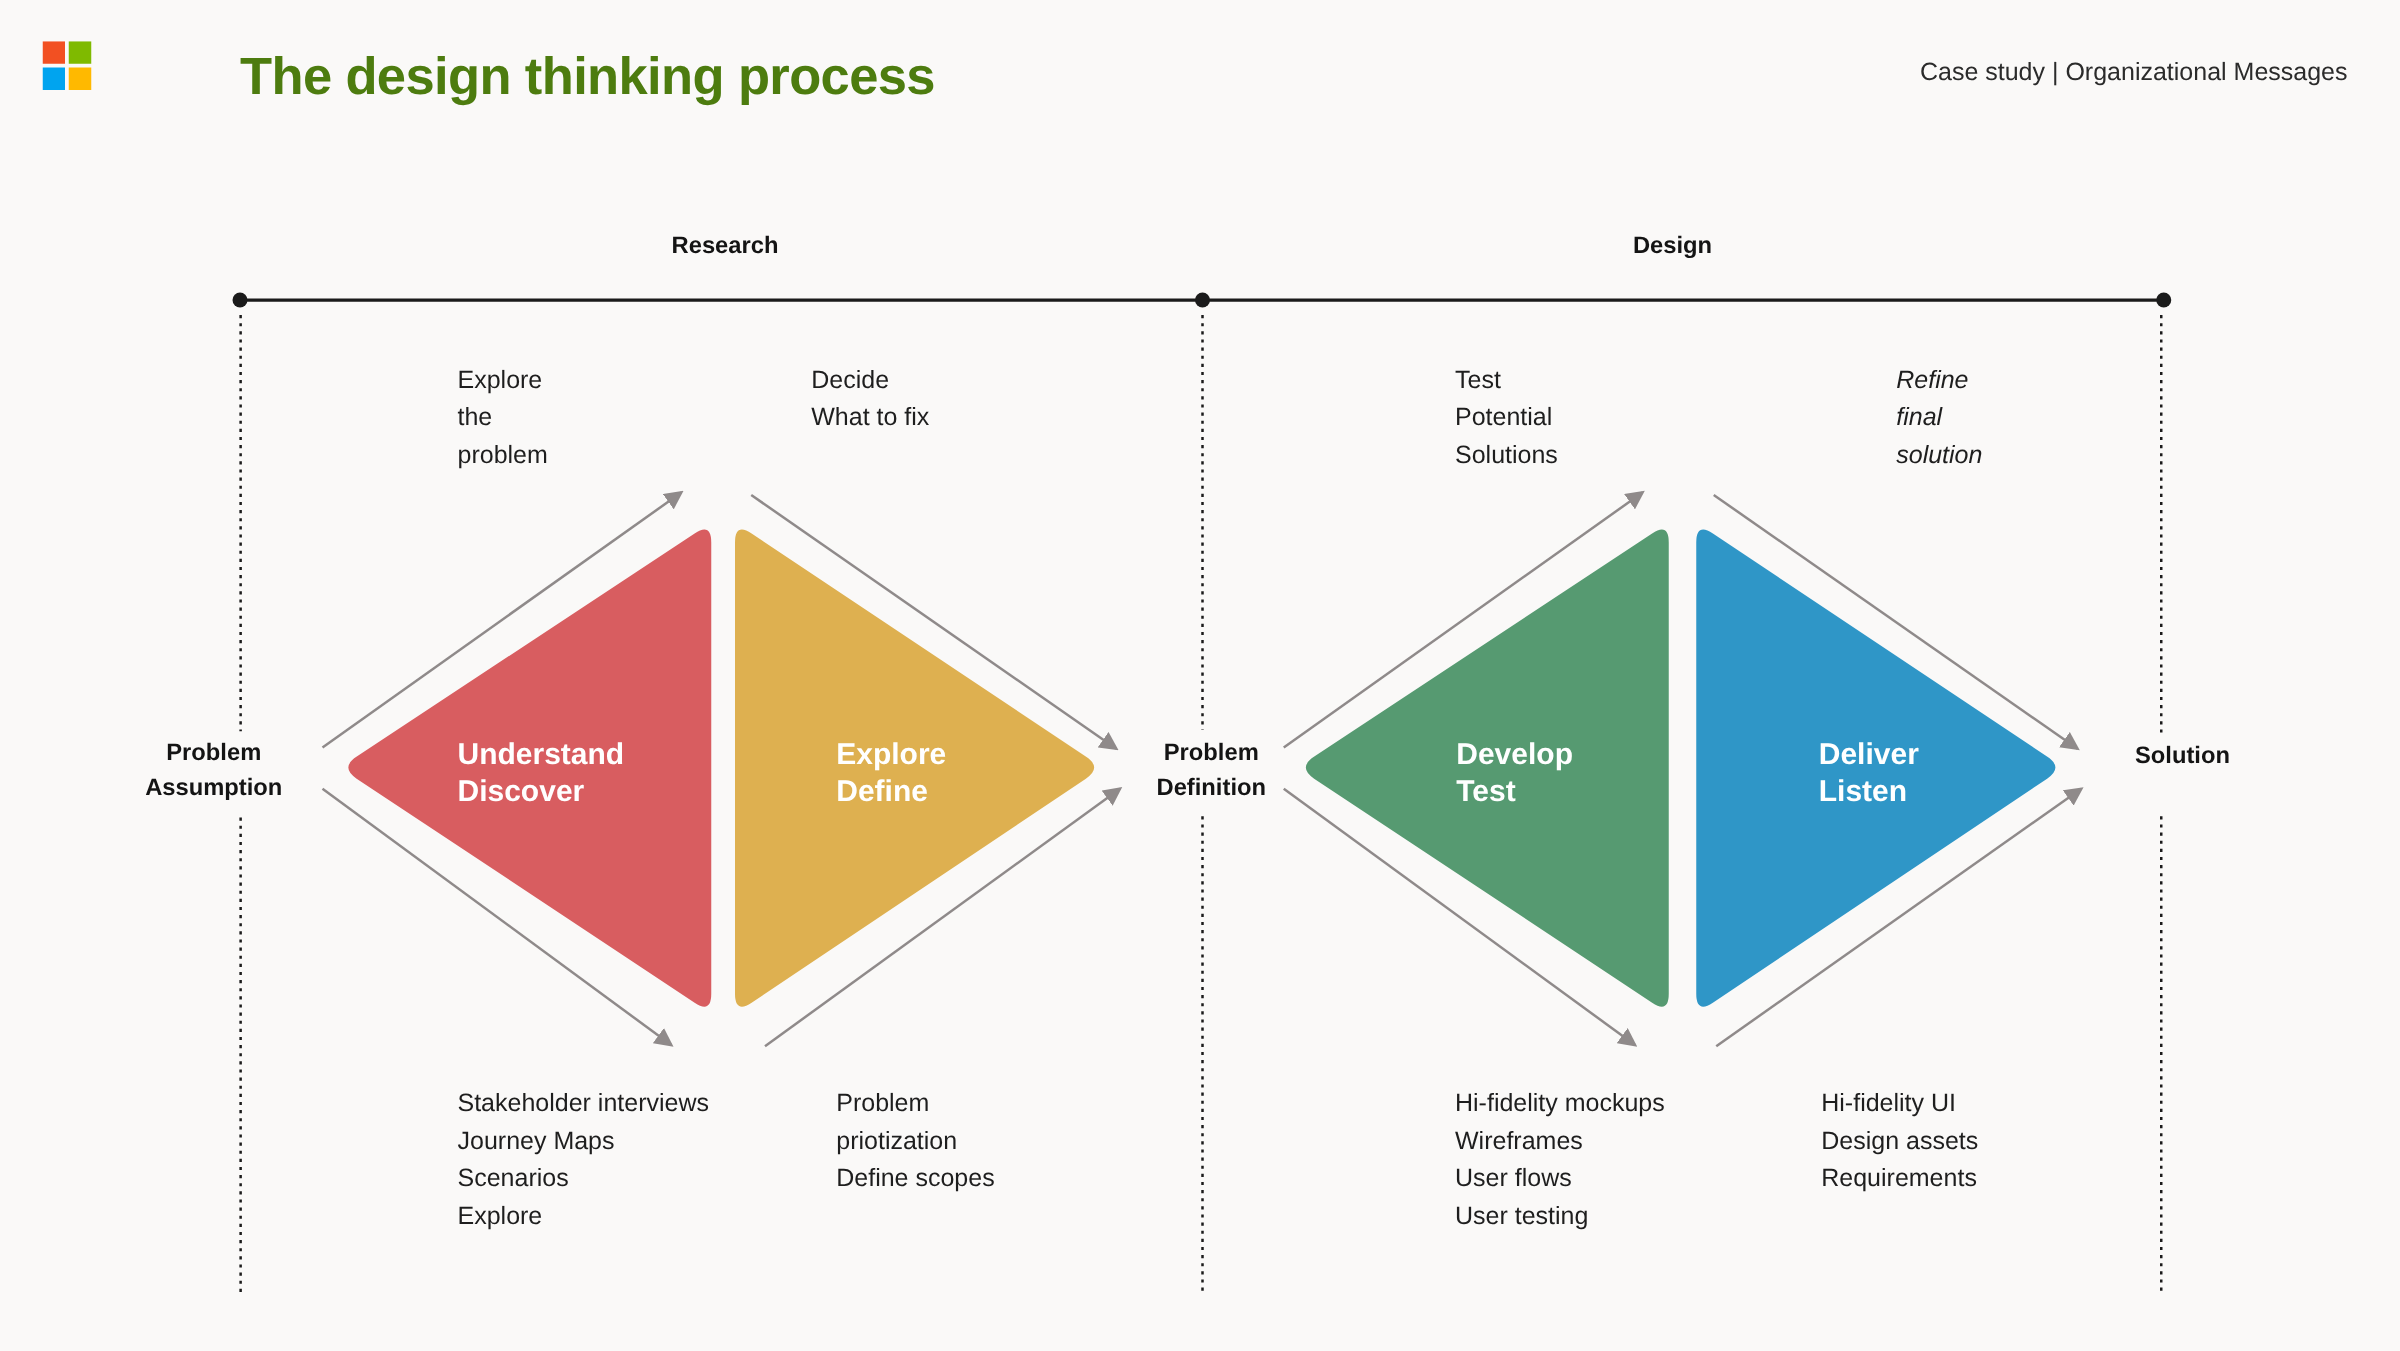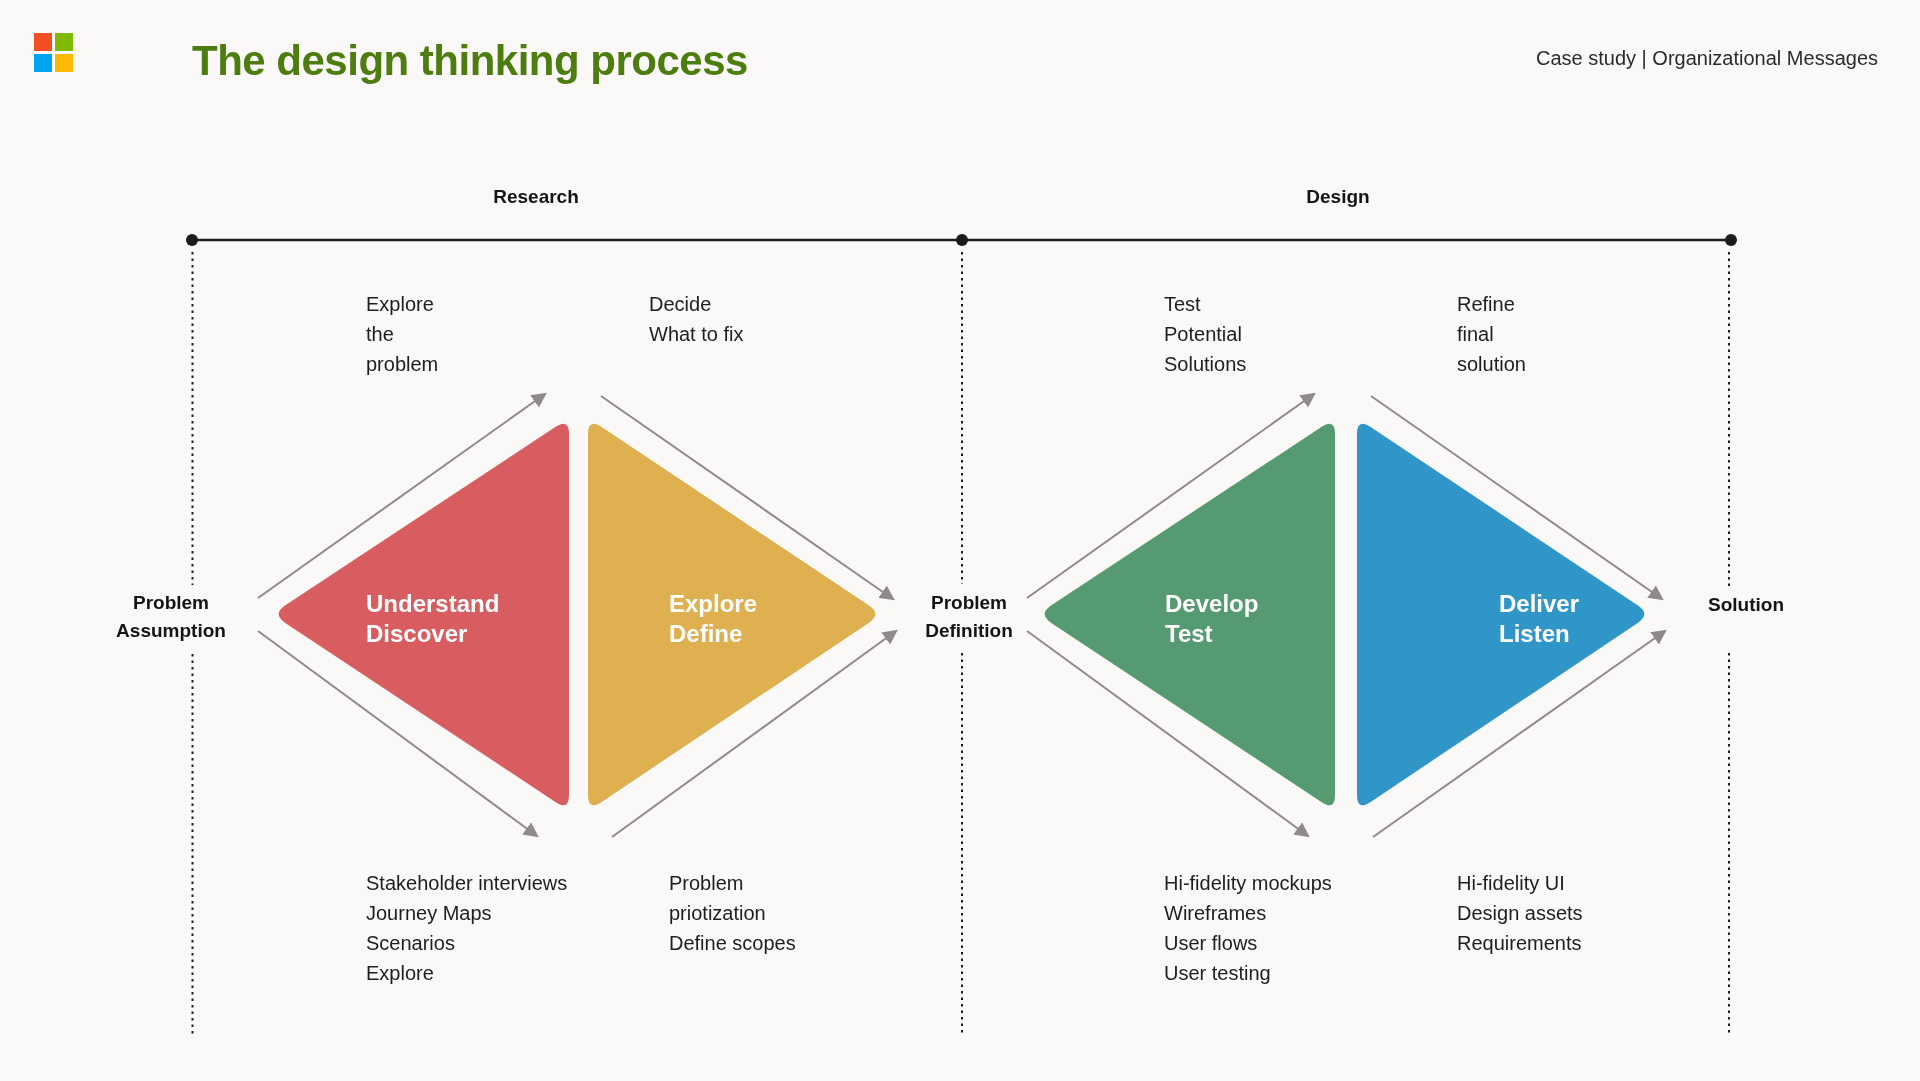--- a/index.html
+++ b/index.html
@@ -86,21 +86,21 @@
       <line x1="258" y1="631" x2="537" y2="836" marker-end="url(#arrowhead)"></line>
       <line x1="601" y1="396" x2="893" y2="599" marker-end="url(#arrowhead)"></line>
       <line x1="612" y1="837" x2="896" y2="631" marker-end="url(#arrowhead)"></line>
       <line x1="1027" y1="598" x2="1314" y2="394" marker-end="url(#arrowhead)"></line>
       <line x1="1027" y1="631" x2="1308" y2="836" marker-end="url(#arrowhead)"></line>
       <line x1="1371" y1="396" x2="1662" y2="599" marker-end="url(#arrowhead)"></line>
       <line x1="1373" y1="837" x2="1665" y2="631" marker-end="url(#arrowhead)"></line>
     </g>
   </svg>
 
-  <div class="phase-label" style="left:536px;text-align:center;">Research</div>
+  <div class="phase-label" style="left:580px;text-align:center;">Research</div>
   <div class="phase-label" style="left:1338px;text-align:center;">Design</div>
 
   <div class="milestone" style="left:171px; top:589px;">
       <div>Problem</div>
       <div>Assumption</div>
     </div>
   <div class="milestone" style="left:969px; top:589px;">
       <div>Problem</div>
       <div>Definition</div>
     </div>
@@ -113,40 +113,40 @@
       <div>Discover</div>
     </div>
   <div class="stage-title" style="left:669px;  top:589px;">
       <div>Explore</div>
       <div>Define</div>
     </div>
   <div class="stage-title" style="left:1165px; top:589px;">
       <div>Develop</div>
       <div>Test</div>
     </div>
-  <div class="stage-title" style="left:1455px; top:589px;margin-left:44px;">
+  <div class="stage-title" style="left:1455px; top:589px;">
       <div>Deliver</div>
       <div>Listen</div>
     </div>
 
   <div class="note" style="left:366px;  top:289px;">
       <div>Explore</div>
       <div>the</div>
       <div>problem</div>
     </div>
   <div class="note" style="left:649px;  top:289px;">
       <div>Decide</div>
       <div>What to fix</div>
     </div>
   <div class="note" style="left:1164px; top:289px;">
       <div>Test</div>
       <div>Potential</div>
       <div>Solutions</div>
     </div>
-  <div class="note" style="left:1457px; top:289px;">
+  <div class="note" style="left:1517px; top:289px;font-style:italic;">
       <div>Refine</div>
       <div>final</div>
       <div>solution</div>
     </div>
 
   <div class="note" style="left:366px;  top:868px;">
       <div>Stakeholder interviews</div>
       <div>Journey Maps</div>
       <div>Scenarios</div>
       <div>Explore</div>

